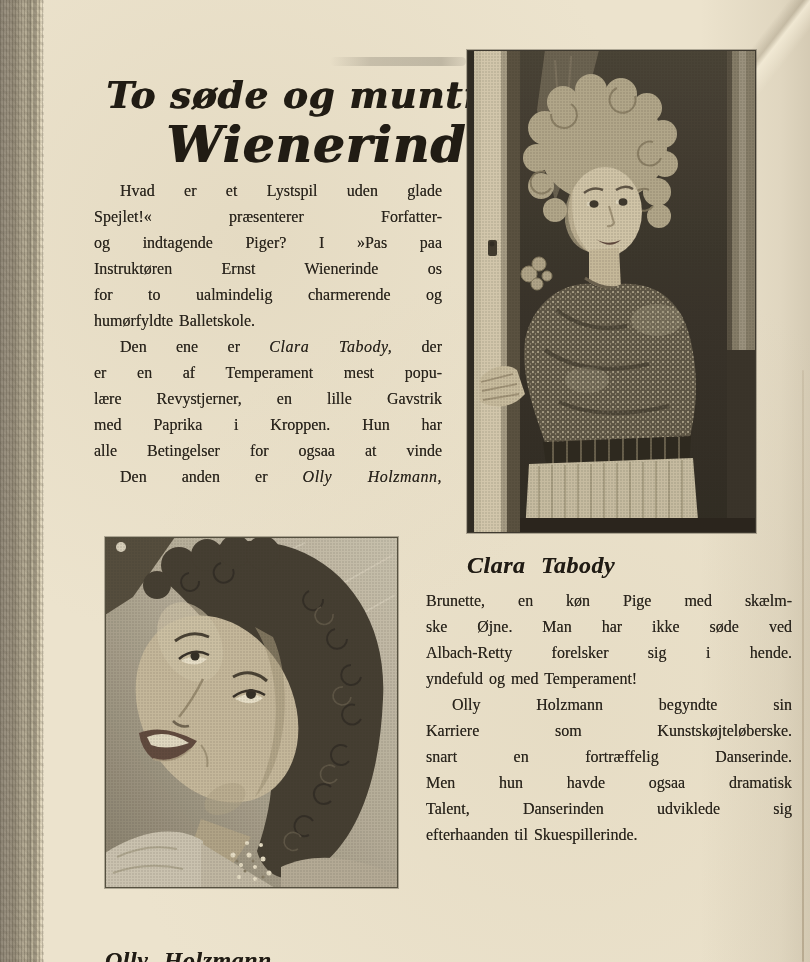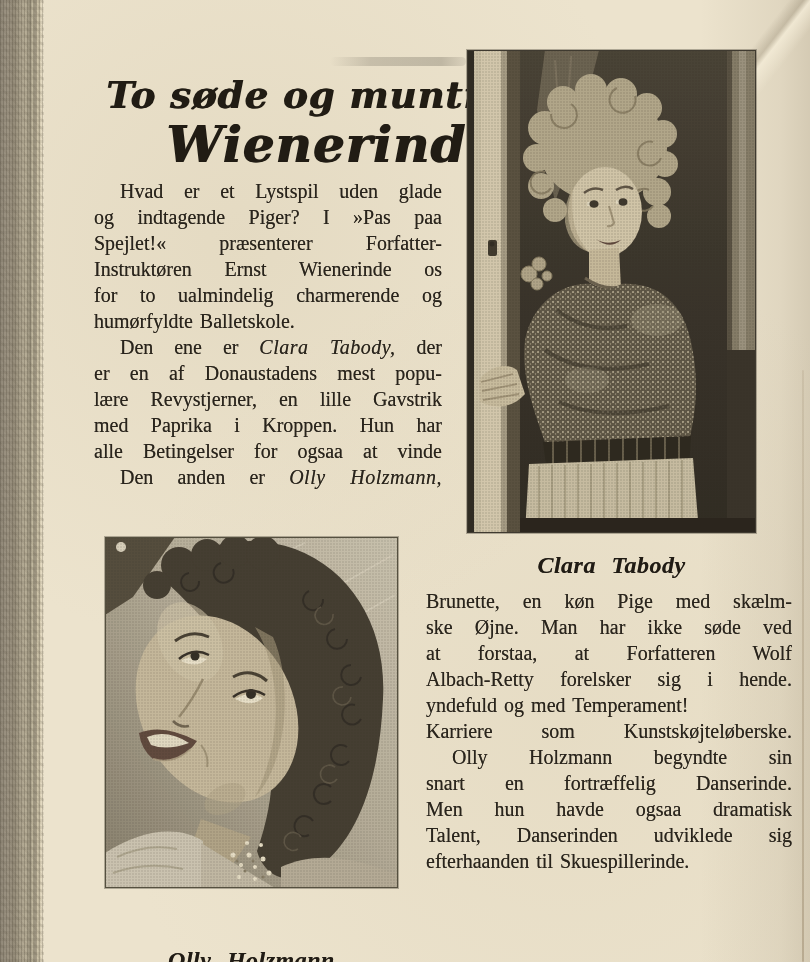--- a/index.html
+++ b/index.html
@@ -41,35 +41,35 @@
     font-family:"DejaVu Serif", serif;font-style:italic;font-weight:bold;
     color:#211c14;
   }
   .t1{display:block;font-size:37px;line-height:44px;letter-spacing:1px;text-shadow:1px 0 0 currentColor;}
   .t2{display:block;font-size:50px;line-height:56px;margin-left:60px;letter-spacing:1px;text-shadow:1.2px 0 0 currentColor;}
   
   .col{position:absolute;}
   .left-col{left:94px;top:178px;width:348px;}
   .right-col{left:426px;top:588px;width:366px;}
   .ln{
-    font-size:20px;line-height:26px;word-spacing:2px;
+    font-size:16px;line-height:26px;word-spacing:2px;
     text-align:justify;text-align-last:justify;
     text-shadow:0 0 .4px rgba(42,37,29,.65);
     white-space:normal;
   }
   .ln.last{text-align-last:left;}
   .ln.ind{text-indent:26px;}
   .ln i{font-style:italic;letter-spacing:.5px;}
   
   .photo{position:absolute;box-shadow:0 0 0 1px rgba(60,54,44,.35);}
   .photo svg{display:block;}
   .photo-clara{left:467px;top:50px;width:289px;height:483px;}
   .photo-olly{left:105px;top:537px;width:293px;height:351px;}
   .caption{
-    position:absolute;text-align:center;
+    position:absolute;text-align:left;
     font-family:"Liberation Serif", serif;font-style:italic;font-weight:bold;
     font-size:24px;word-spacing:9px;letter-spacing:.5px;color:#201b14;
     text-shadow:0 0 .4px rgba(32,27,20,.6);
   }
   .caption-clara{left:467px;top:552px;width:289px;}
   .caption-olly{left:105px;top:899px;width:293px;margin-top:48px;}
 </style>
 </head>
 <body>
 
@@ -278,40 +278,39 @@
       <circle cx="16" cy="10" r="5" fill="#ddd5c1"></circle>
       <rect width="293" height="351" fill="url(#ht2)" opacity=".22"></rect>
       <rect width="293" height="351" fill="#8a7c5e" opacity=".07"></rect>
       <rect x="0.5" y="0.5" width="292" height="350" fill="none" stroke="#55503f"></rect>
     </svg>
   </div>
   <div class="caption caption-olly">Olly Holzmann</div>
 
   <div class="col left-col">
     <div class="ln ind">Hvad er et Lystspil uden glade</div>
+    <div class="ln">Spejlet!« præsenterer Forfatter-</div>
     <div class="ln">og indtagende Piger? I »Pas paa</div>
-    <div class="ln">Spejlet!« præsenterer Forfatter-</div>
     <div class="ln">Instruktøren Ernst Wienerinde os</div>
     <div class="ln">for to ualmindelig charmerende og</div>
     <div class="ln last">humørfyldte Balletskole.</div>
     <div class="ln ind"><span>Den ene er </span><i>Clara Tabody,</i><span> der</span></div>
-    <div class="ln">er en af Donaustadens mest popu-</div>
+    <div class="ln">er en af Temperament mest popu-</div>
     <div class="ln">lære Revystjerner, en lille Gavstrik</div>
     <div class="ln">med Paprika i Kroppen. Hun har</div>
     <div class="ln">alle Betingelser for ogsaa at vinde</div>
     <div class="ln ind"><span>Den anden er </span><i>Olly Holzmann,</i></div>
   </div>
 
   <div class="col right-col">
     <div class="ln">Brunette, en køn Pige med skælm-</div>
     <div class="ln">ske Øjne. Man har ikke søde ved</div>
-    <div class="ln">at forstaa, at Forfatteren Wolf</div>
     <div class="ln">Albach-Retty forelsker sig i hende.</div>
     <div class="ln last">yndefuld og med Temperament!</div>
+    <div class="ln ind">Olly Holzmann begyndte sin</div>
     <div class="ln">Karriere som Kunstskøjteløberske.</div>
-    <div class="ln ind">Olly Holzmann begyndte sin</div>
     <div class="ln">snart en fortræffelig Danserinde.</div>
     <div class="ln">Men hun havde ogsaa dramatisk</div>
     <div class="ln">Talent, Danserinden udviklede sig</div>
     <div class="ln last">efterhaanden til Skuespillerinde.</div>
   </div>
 
 </div>
 
 </body></html>

